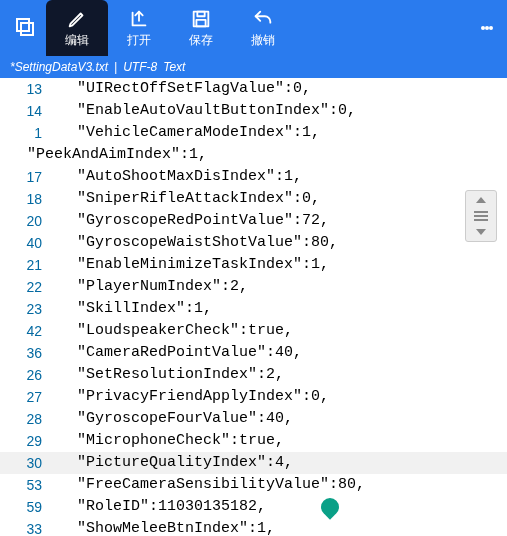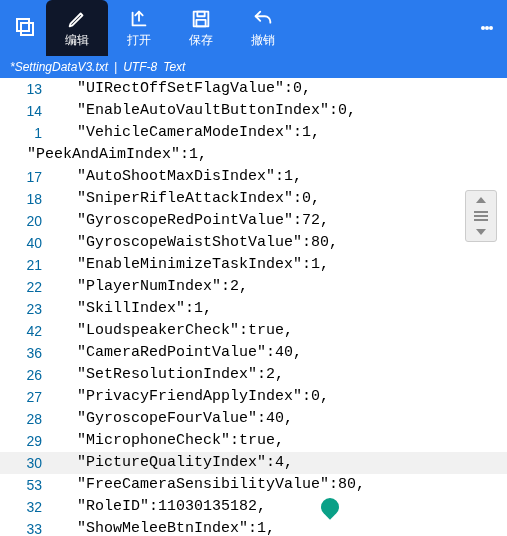--- a/index.html
+++ b/index.html
@@ -151,21 +151,21 @@
     </div>
     <div class="line hl">
       <div class="gutter">30</div>
       <div class="code">   "PictureQualityIndex":4,</div>
     </div>
     <div class="line">
       <div class="gutter">53</div>
       <div class="code">   "FreeCameraSensibilityValue":80,</div>
     </div>
     <div class="line">
-      <div class="gutter">32</div>
+      <div class="gutter">59</div>
       <div class="code">   "RoleID":11030135182,</div>
     </div>
     <div class="line">
       <div class="gutter">33</div>
       <div class="code">   "ShowMeleeBtnIndex":1,</div>
     </div>
     <div class="scroll-ctl">
     <div class="arrow up"></div>
     <div class="bars">
         <div></div>

